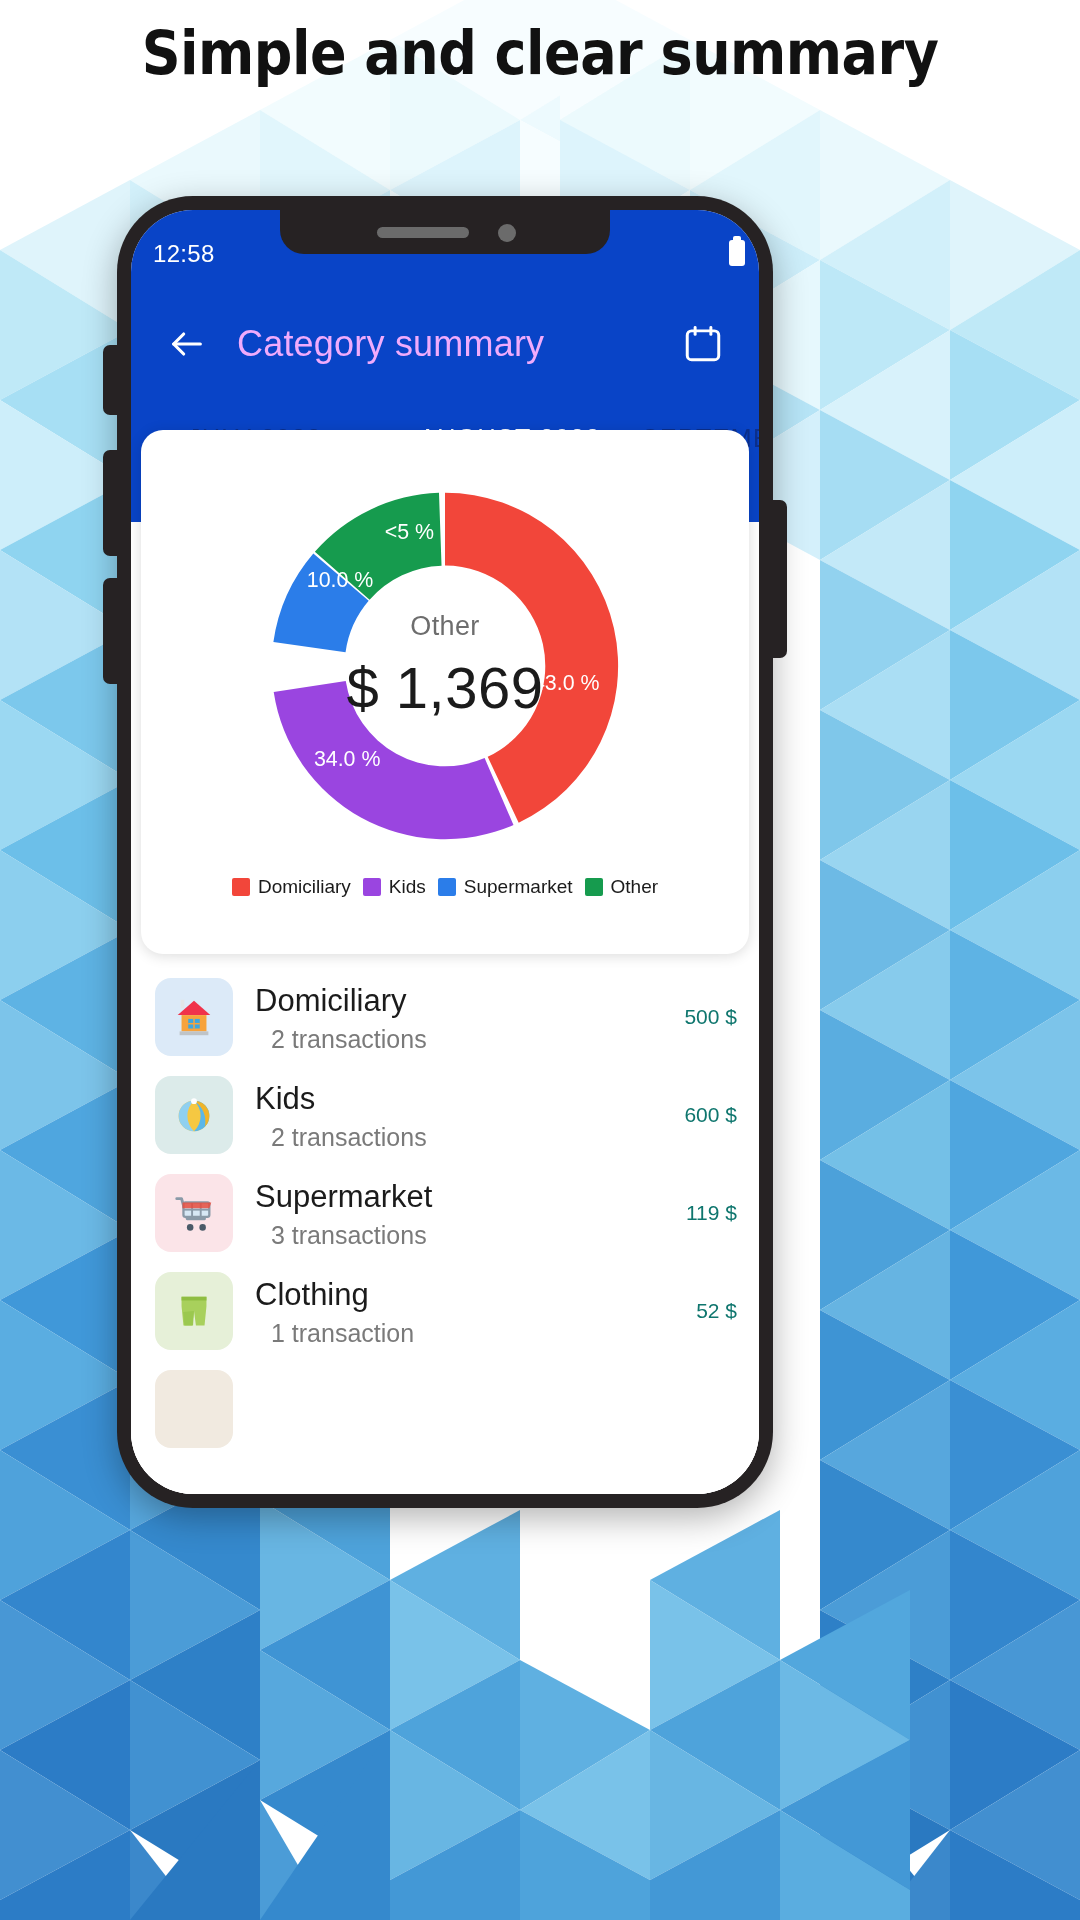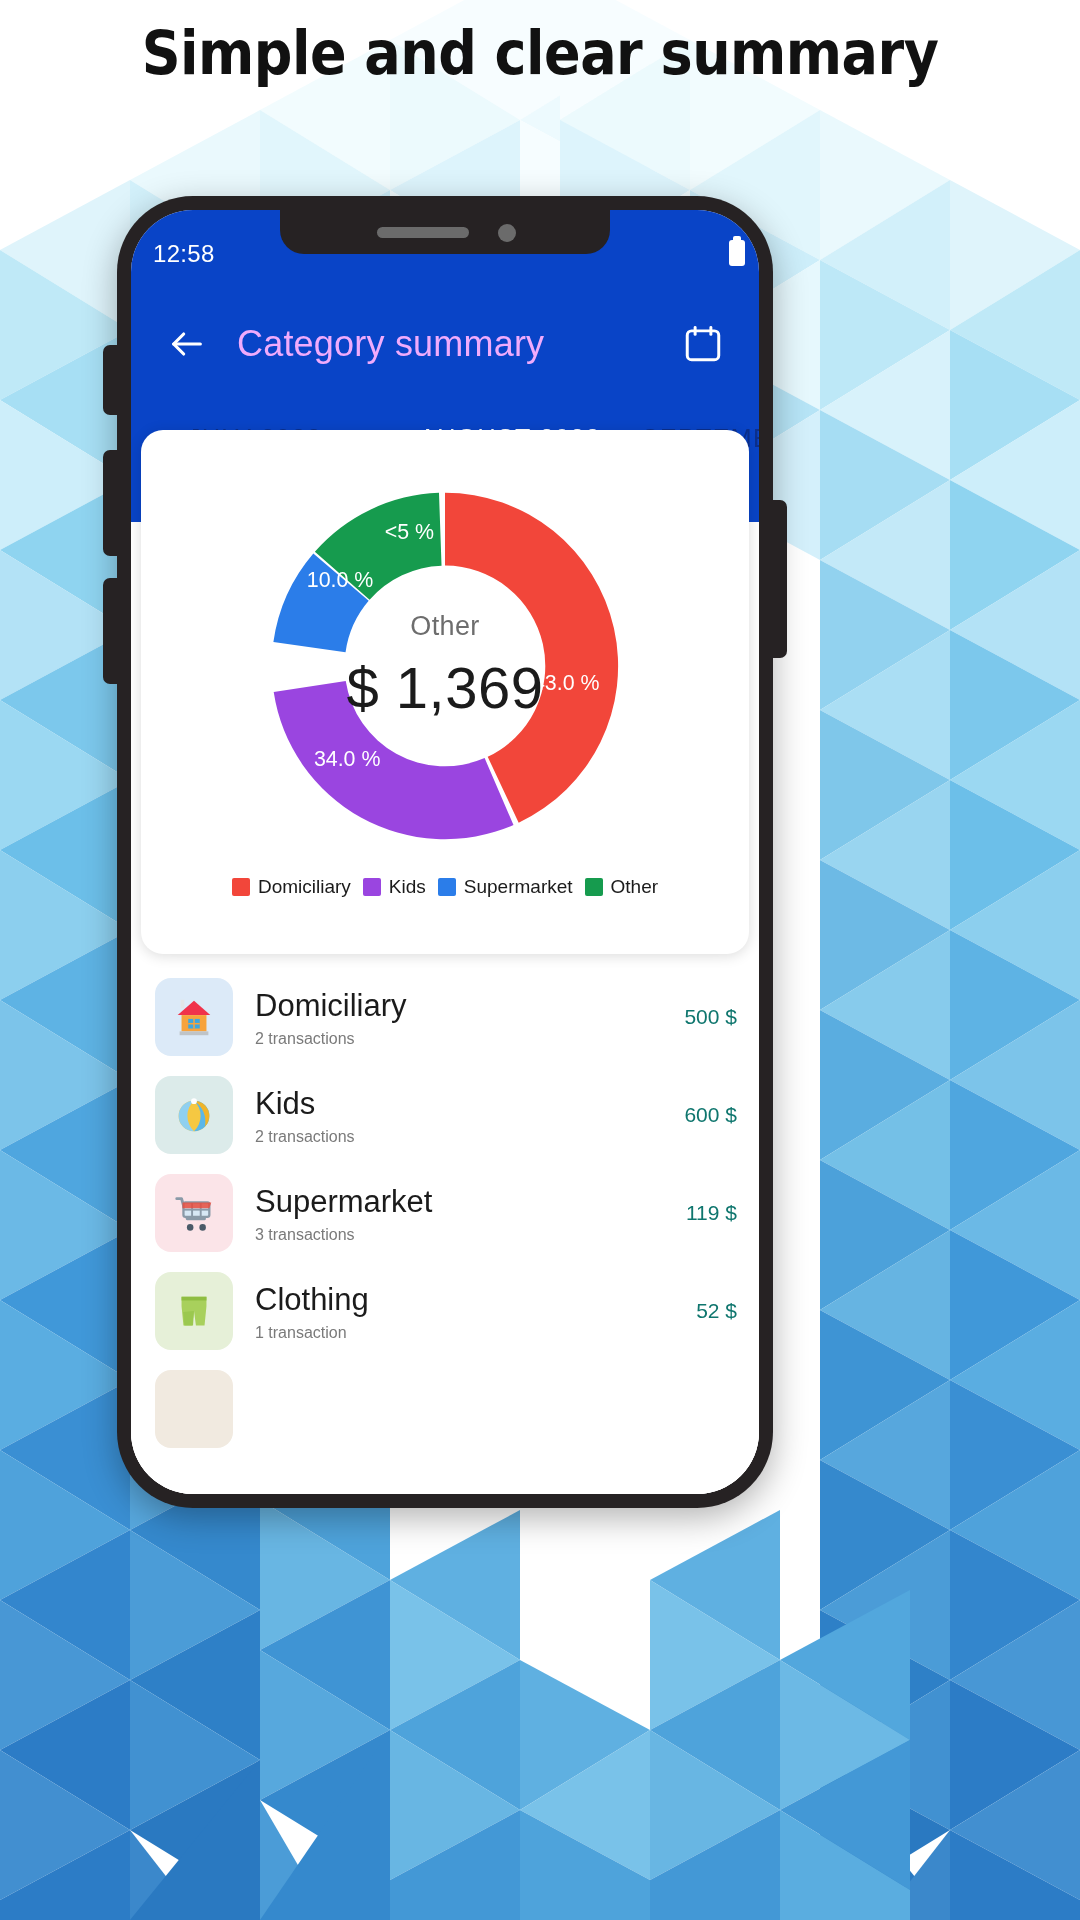--- a/index.html
+++ b/index.html
@@ -175,21 +175,21 @@
     height:98px;
   }
   .tile {
     width:78px; height:78px; border-radius:16px;
     display:flex; align-items:center; justify-content:center;
     font-size:42px; flex:0 0 auto;
     line-height:1;
   }
   .rowtext { flex:1; margin-left:22px; }
   .rowtitle { font-size:31px; color:#1b1b1b; line-height:40px; }
-  .rowsub   { font-size:16px; color:#7a7a7a; margin-top:4px; }
+  .rowsub   { font-size:25px; color:#7a7a7a; margin-top:4px;margin-left:16px; }
   .rowamt   { font-size:21px; color:#0f766e; white-space:nowrap; }
 </style>
 </head>
 <body>
 
 <svg id="bg" viewBox="0 0 1080 1920" preserveAspectRatio="none">
   <rect width="1080" height="1920" fill="#ffffff"></rect>
   <g opacity="1">
 
     <polygon points="0,250 130,180 130,330" fill="#dff4fb"></polygon>

